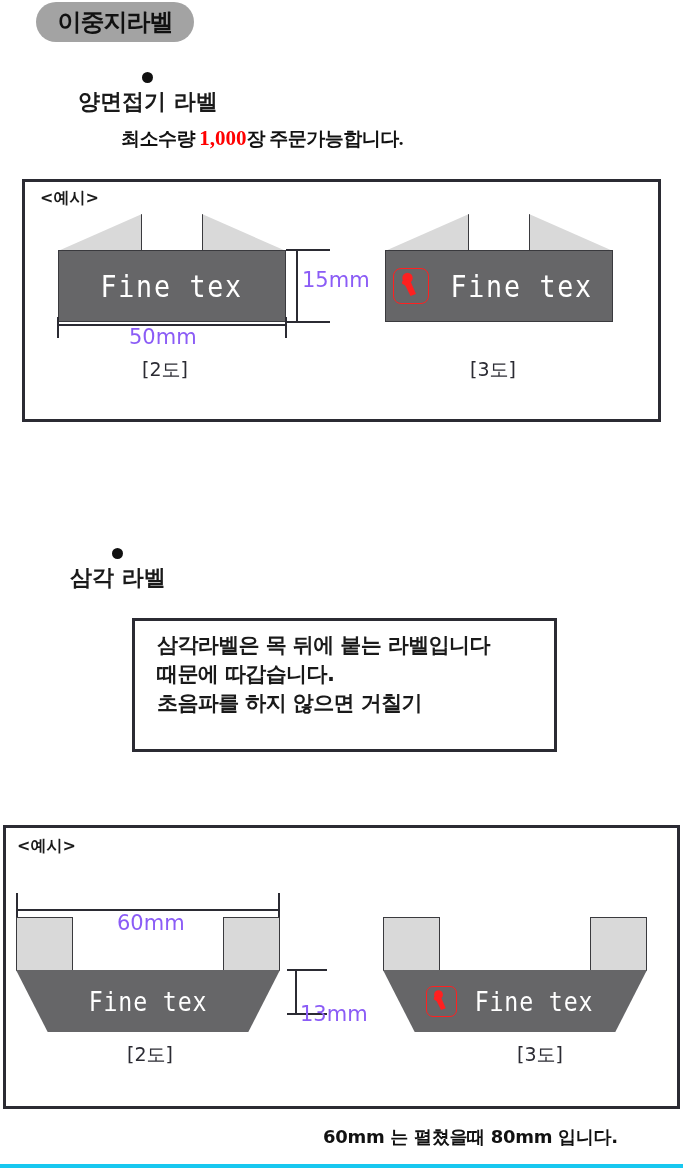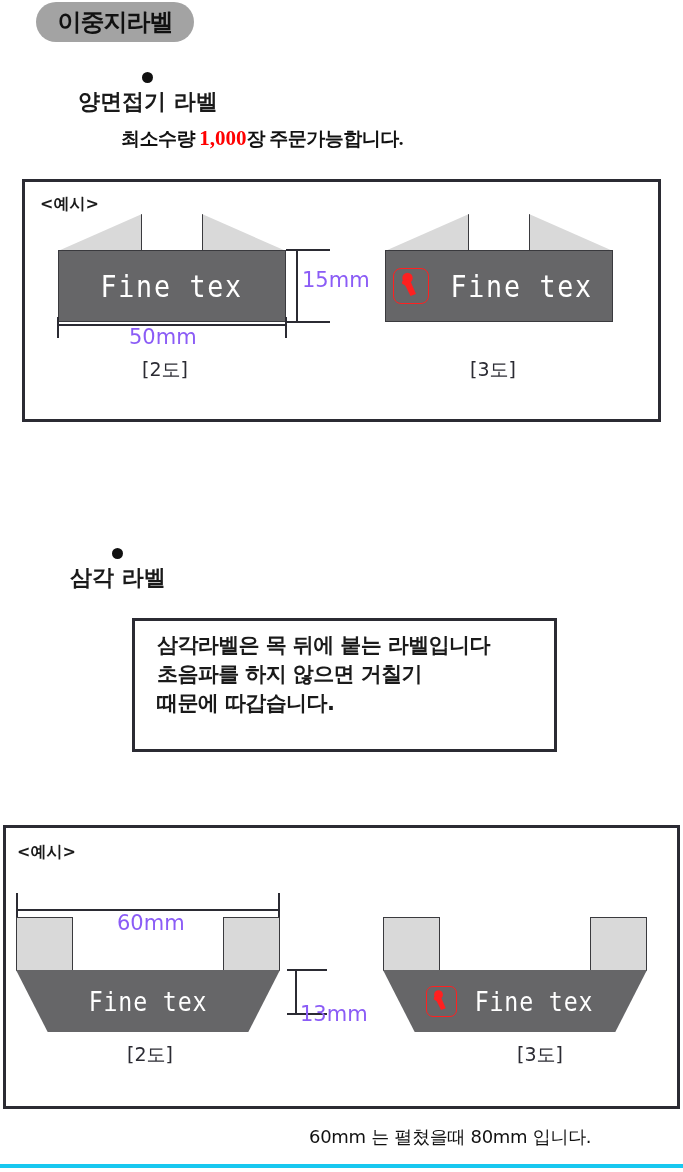--- a/index.html
+++ b/index.html
@@ -102,21 +102,20 @@
   #frame-tri    { left: 3px;   top: 825px; width: 677px; height: 284px; }
 
   .yeshi {
     position: absolute;
     font-family: "DejaVu Sans", sans-serif;
     font-size: 16px;
     font-weight: 700;
     color: #1a1a1a;
     white-space: nowrap;
     line-height: 1;
-    margin-top: 6px;
   }
   #yeshi-1 { left: 40px; top: 190px; }
   #yeshi-2 { left: 17px; top: 838px; }
 
   
   .note-text {
     position: absolute;
     left: 157px;
     top: 631px;
     width: 390px;
@@ -270,25 +269,25 @@
   }
   .tick-h {
     position: absolute;
     height: 2px;
     background: #2b2b33;
   }
 
   
   .footer-note {
     position: absolute;
-    left: 309px;
+    left: 323px;
     top: 1128px;
     font-family: "DejaVu Sans", sans-serif;
     font-size: 18px;
-    font-weight: 400;
+    font-weight: 700;
     color: #111111;
     letter-spacing: -0.3px;
     white-space: nowrap;
     line-height: 1;
   }
   .bottom-rule {
     position: absolute;
     left: 0;
     top: 1164px;
     width: 683px;
@@ -358,22 +357,22 @@
   <div class="caption" style="left:470px; top:360px;">[3도]</div>
 
   <div class="bullet-head" id="head-tri">
     <span class="bullet-dot"></span>
     <span class="bullet-label">삼각 라벨</span>
   </div>
 
   <div class="frame" id="frame-note"></div>
   <div class="note-text">
     <div>삼각라벨은 목 뒤에 붙는 라벨입니다</div>
+    <div>때문에 따갑습니다.</div>
     <div>초음파를 하지 않으면 거칠기</div>
-    <div>때문에 따갑습니다.</div>
   </div>
 
   <div class="frame" id="frame-tri"></div>
   <div class="yeshi" id="yeshi-2">&lt;예시&gt;</div>
 
   <div class="dim-h" style="left:16px; top:909px; width:264px;"></div>
   <div class="tick-v" style="left:16px;  top:893px; height:32px;"></div>
   <div class="tick-v" style="left:278px; top:893px; height:32px;"></div>
   <div class="dim-label" style="left:117px; top:881px;margin-top:32px;">60mm</div>
 

